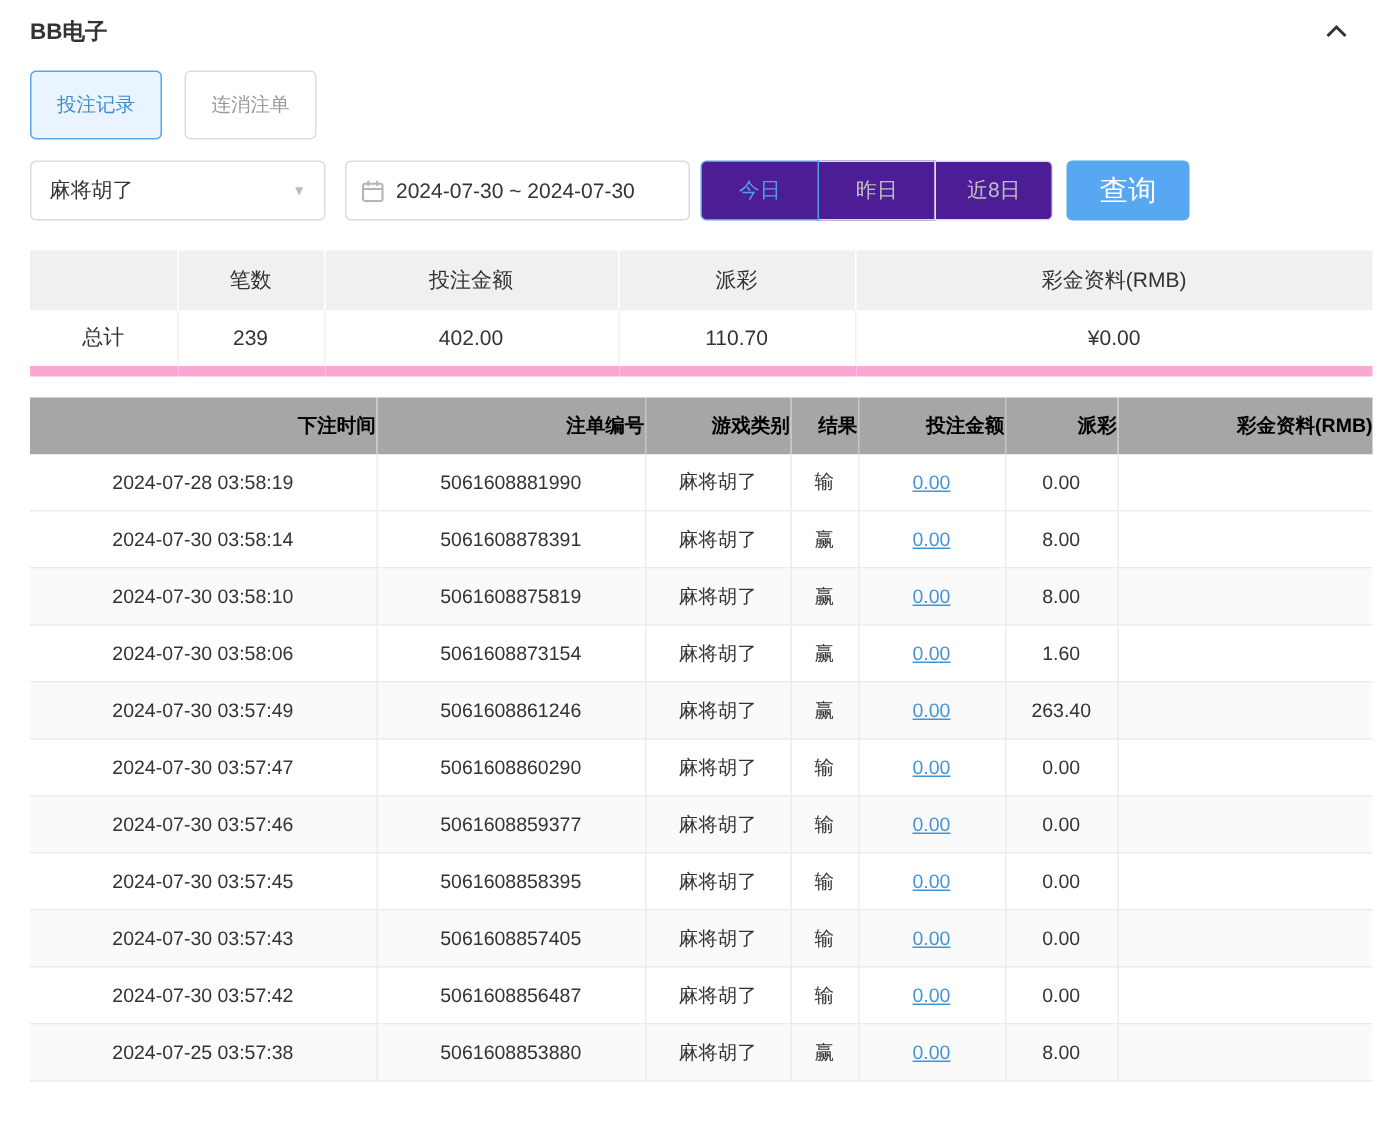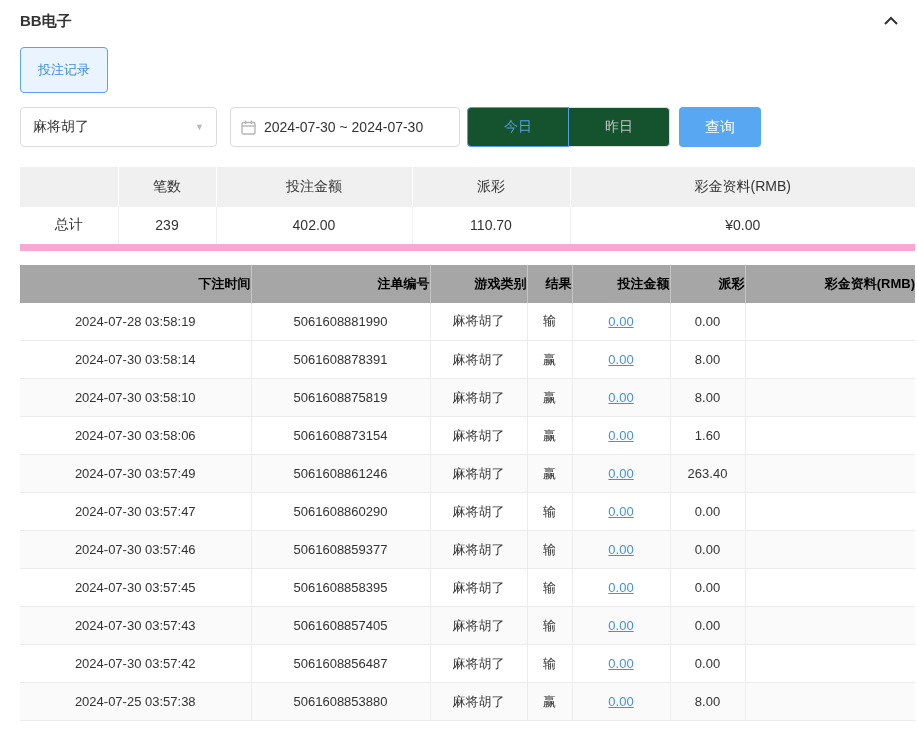--- a/index.html
+++ b/index.html
@@ -37,30 +37,30 @@
   }
   .caret { font-size: 9px; color: #b9b9b9; }
   .datepicker {
     margin-left: 13px; width: 230px; height: 40px; border: 1px solid #dcdcdc; border-radius: 4px;
     display: flex; align-items: center; gap: 8px; padding: 0 10px;
     font-size: 14px; color: #333; cursor: pointer; background: #fff; white-space: nowrap;
   }
   .cal-icon { display: flex; align-items: center; }
   .btn-group { margin-left: 7px; display: inline-flex; }
   .qbtn {
-    height: 40px; width: 102px; background: #14532d; border: 1px solid #dcdcdc;
+    height: 40px; width: 79px; background: #4c1d95; border: 1px solid #dcdcdc;
     color: #c0c0c0; font-size: 14px; cursor: pointer; margin-left: -1px;
     font-family: "Liberation Sans", sans-serif; position: relative;
   }
   .qbtn:first-child { margin-left: 0; border-radius: 4px 0 0 4px; }
   .qbtn:last-child { border-radius: 0 4px 4px 0; }
   .qbtn.active { border-color: #53a0e0; color: #53a0e0; z-index: 1; }
   .search-btn {
     margin-left: 9px; width: 82px; height: 40px; background: #57a7f2; border: none;
-    border-radius: 4px; color: #fff; font-size: 15px; cursor: pointer;
+    border-radius: 4px; color: #fff; font-size: 19px; cursor: pointer;
     font-family: "Liberation Sans", sans-serif;
   }
 
   
   table { border-collapse: collapse; table-layout: fixed; width: 895px; }
   .summary { margin-top: 20px; }
   .summary th {
     background: #f0f0f0; height: 40px; font-weight: normal; font-size: 14px;
     color: #333; text-align: center; border-right: 1px solid #fff;
   }
@@ -97,20 +97,21 @@
       <span>
         <svg width="16" height="10" viewBox="0 0 16 10">
             <polyline points="2,8 8,2 14,8" fill="none" stroke="#333" stroke-width="2"></polyline>
           </svg>
       </span>
     </button>
   </div>
 
   <div class="tabs">
     <button class="tab active">投注记录</button>
+    <button class="tab">连消注单</button>
   </div>
 
   <div class="filters">
     <div class="select">
       <span>麻将胡了</span>
       <span class="caret">▼</span>
     </div>
     <div class="datepicker">
       <span class="cal-icon">
         <svg width="15" height="15" viewBox="0 0 15 15">
@@ -118,20 +119,21 @@
             <line x1="1" y1="6" x2="14" y2="6" stroke="#b5b5b5" stroke-width="1.4"></line>
             <line x1="4.5" y1="0.5" x2="4.5" y2="4" stroke="#b5b5b5" stroke-width="1.4"></line>
             <line x1="10.5" y1="0.5" x2="10.5" y2="4" stroke="#b5b5b5" stroke-width="1.4"></line>
           </svg>
       </span>
       <span>2024-07-30 ~ 2024-07-30</span>
     </div>
     <div class="btn-group">
       <button class="qbtn active">今日</button>
       <button class="qbtn">昨日</button>
+      <button class="qbtn">近8日</button>
     </div>
     <button class="search-btn">查询</button>
   </div>
 
   <table class="summary">
     <colgroup>
         <col style="width:98px">
         <col style="width:98px">
         <col style="width:196px">
         <col style="width:158px">

